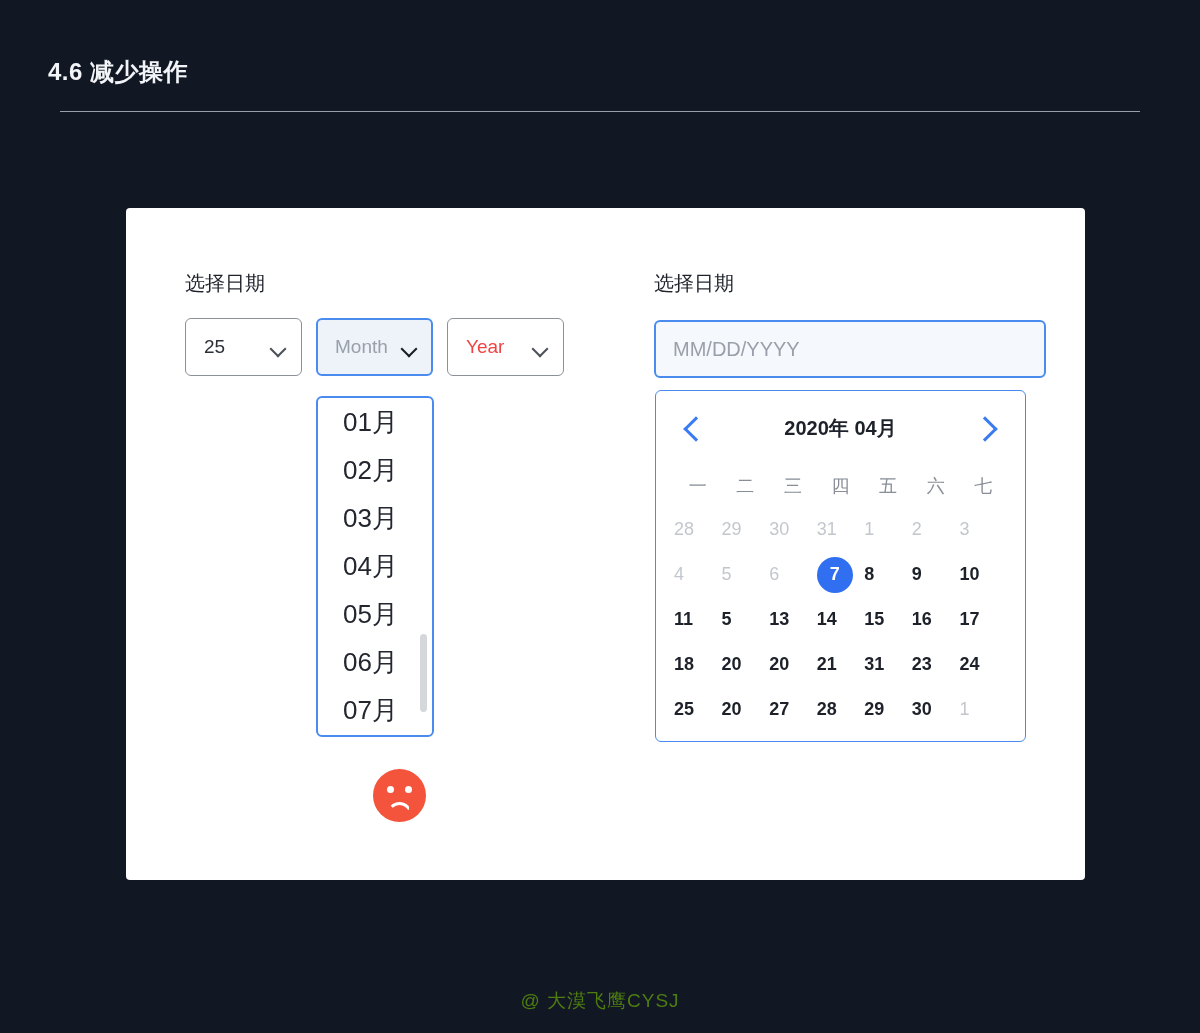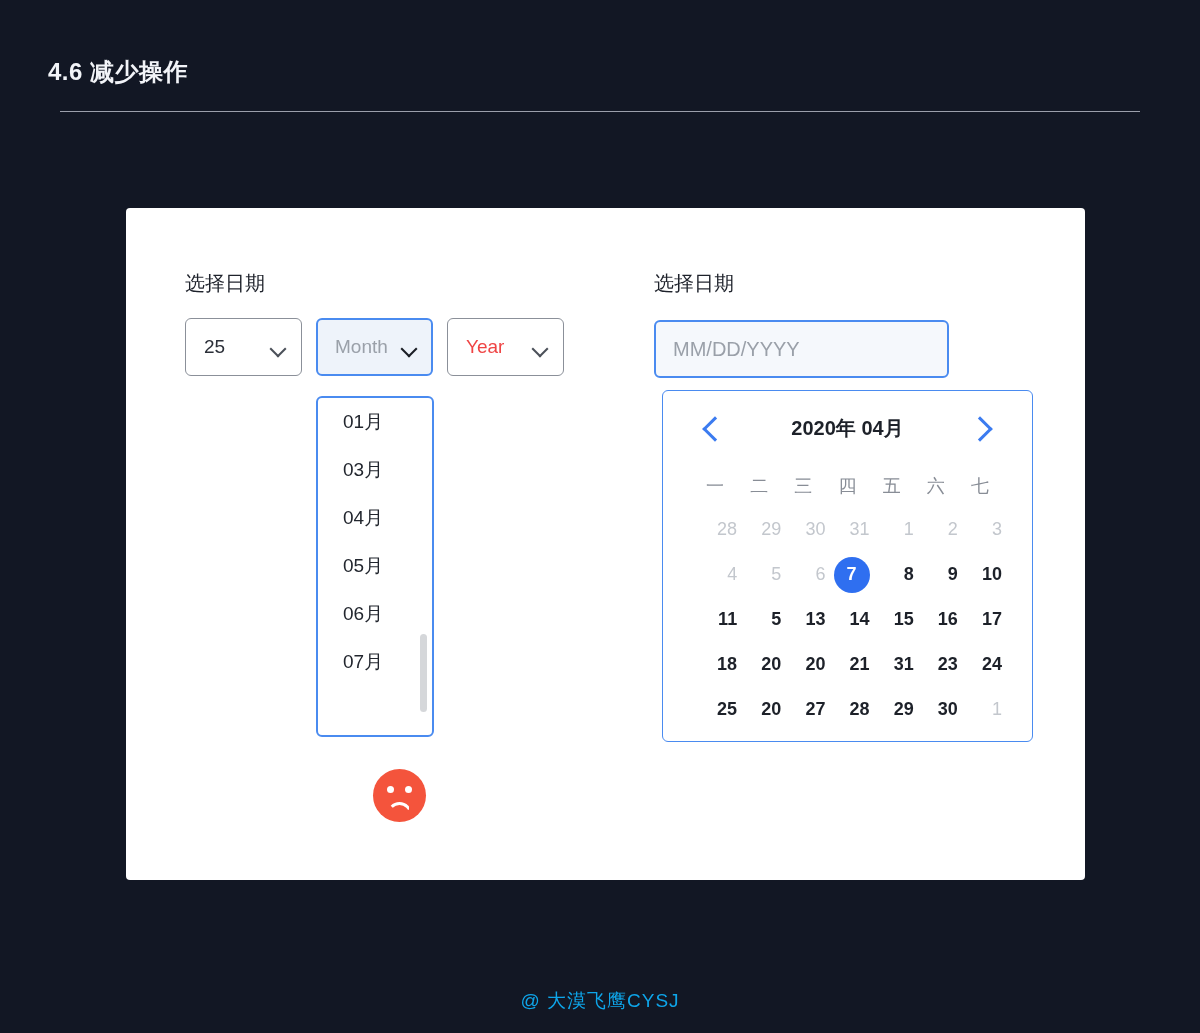--- a/index.html
+++ b/index.html
@@ -111,21 +111,21 @@
     height: 341px;
     border: 2px solid #4a8bf0;
     border-radius: 6px;
     background: #ffffff;
     overflow: hidden;
   }
   .dd-item {
     height: 48px;
     line-height: 48px;
     padding-left: 25px;
-    font-size: 19px;
+    font-size: 26px;
     color: #22262e;
     cursor: pointer;
   }
   .dd-scroll-track {
     position: absolute;
     right: 5px;
     top: 0;
     width: 7px;
     height: 100%;
   }
@@ -138,44 +138,44 @@
     background: #d5d7da;
     border-radius: 4px;
     cursor: pointer;
   }
 
   
   .date-input {
     position: absolute;
     left: 0;
     top: 112px;
-    width: 295px;
+    width: 392px;
     height: 58px;
     border: 2px solid #4a8bf0;
     border-radius: 6px;
     background: #f5f8fc;
     display: flex;
     align-items: center;
     padding-left: 17px;
     font-size: 20px;
     color: #9aa0a9;
     cursor: text;
   }
 
   
   .calendar {
     position: absolute;
-    left: 8px;
+    left: 1px;
     top: 182px;
     width: 371px;
     height: 352px;
     border: 1.5px solid #4a8bf0;
     border-radius: 6px;
     background: #ffffff;
-    padding: 0 30px;
+    padding: 0 18px;
   }
   .cal-head {
     height: 74px;
     display: flex;
     align-items: center;
     justify-content: space-between;
     padding: 0 8px;
   }
   .cal-arrow {
     width: 26px; height: 26px;
@@ -204,21 +204,21 @@
     row-gap: 0;
   }
   .cal-wd {
     height: 42px;
     display: flex; align-items: center; justify-content: center;
     font-size: 18px;
     color: #888d96;
   }
   .cal-day {
     height: 45px;
-    display: flex; align-items: center; justify-content: flex-end;
+    display: flex; align-items: center; justify-content: flex-start;
     font-size: 18px;
     font-weight: bold;
     color: #1d2129;
     cursor: pointer;
   }
   .cal-day.muted { color: #c3c7cd; font-weight: normal; }
   .cal-day.selected { font-weight: bold; }
   .cal-day.selected span {
     width: 36px; height: 36px;
     border-radius: 50%;
@@ -262,21 +262,21 @@
     border-radius: 26px 26px 0 0;
   }
 
   
   .footer {
     position: absolute;
     left: 0; right: 0;
     top: 988px;
     text-align: center;
     font-size: 19px;
-    color: #0ea5e9;
+    color: #4d7c0f;
     letter-spacing: 1px;
   }
 </style>
 </head>
 <body>
 
 <div class="page-title">4.6 减少操作</div>
 <div class="title-divider"></div>
 
 <div class="card">
@@ -294,20 +294,21 @@
         <span class="chev"></span>
       </div>
       <div class="select-box">
         <span class="select-value placeholder">Year</span>
         <span class="chev"></span>
       </div>
     </div>
 
     <div class="dropdown">
       <div class="dd-item">01月</div>
+      <div class="dd-item">02月</div>
       <div class="dd-item">03月</div>
       <div class="dd-item">04月</div>
       <div class="dd-item">05月</div>
       <div class="dd-item">06月</div>
       <div class="dd-item">07月</div>
       <div class="dd-scroll-track"></div>
       <div class="dd-scroll-thumb"></div>
     </div>
 
     <div class="verdict bad">

